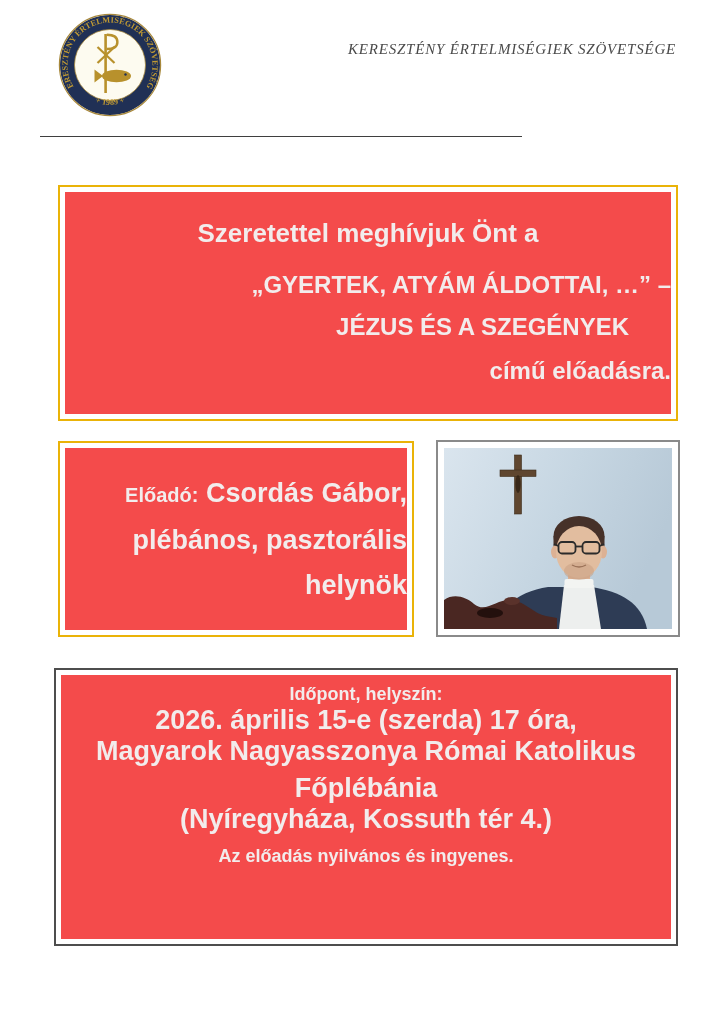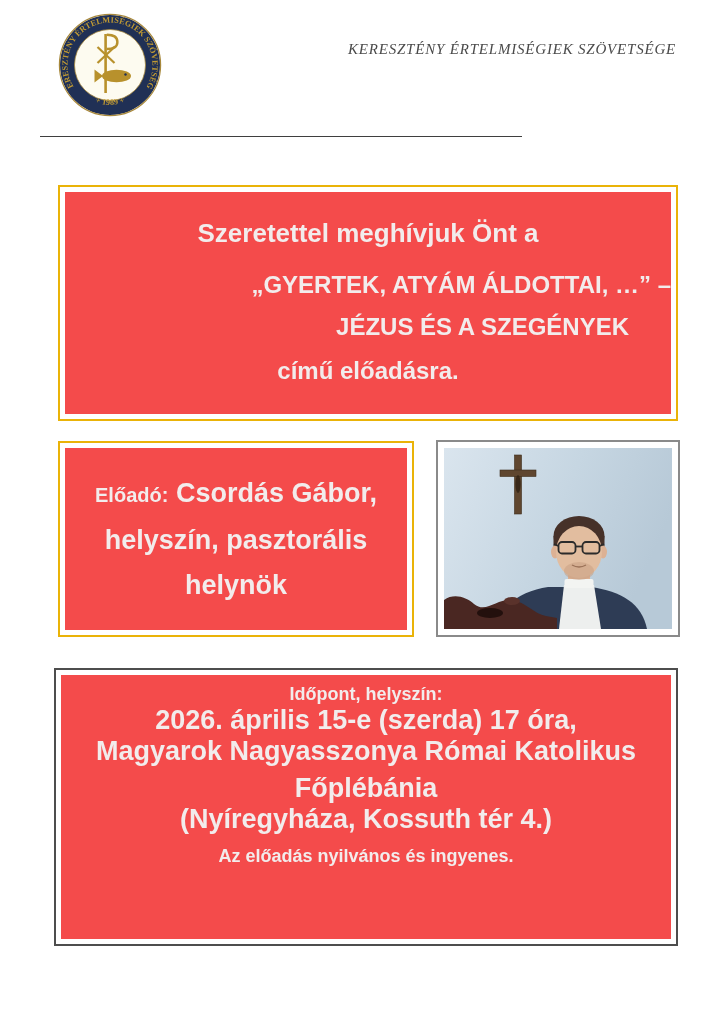--- a/index.html
+++ b/index.html
@@ -41,26 +41,26 @@
     background:#f44b4b;
     color:#f2ecec;
     font-weight:bold;
     box-sizing:border-box;
   }
 
   .box1 { left:58px; top:185px; width:620px; height:236px; }
   .box1 .l1 { font-size:26px; text-align:center; padding-top:26px; }
   .box1 .l2 { font-size:24px; text-align:right;  padding-left:4px; margin-top:22px; }
   .box1 .l3 { font-size:24px; text-align:right; padding-right:42px; margin-top:14px; }
-  .box1 .l4 { font-size:24px; text-align:center; margin-top:16px; }
+  .box1 .l4 { font-size:24px; text-align:right; margin-top:16px; }
 
   .box2 { left:58px; top:441px; width:356px; height:196px; }
   .box2 .inner {
     display:flex; flex-direction:column;
-    justify-content:center; align-items:center;
+    justify-content:center; align-items:flex-end;
     text-align:center;
     font-size:27px; line-height:45px;
   }
   .box2 .small-label { font-size:20px; }
 
   .box3 { left:54px; top:668px; width:624px; height:278px; border-color:#4d4d4d; }
   .box3 .inner { text-align:center; }
   .box3 .small  { font-size:18px; }
   .box3 .big    { font-size:27px; }
   .box3 .head   { padding-top:9px; }
@@ -130,21 +130,21 @@
       <div class="l4">című előadásra.</div>
     </div>
   </section>
 
   <section class="redbox box2">
     <div class="inner">
       <div>
         <span class="small-label">Előadó:</span>
         <span>Csordás Gábor,</span>
       </div>
-      <div>helyszín, pasztorális</div>
+      <div>plébános, pasztorális</div>
       <div>helynök</div>
     </div>
   </section>
 
   <figure class="photo">
     <svg viewBox="0 0 228 181" xmlns="http://www.w3.org/2000/svg">
       <defs>
         <linearGradient id="wall" x1="0" y1="0" x2="1" y2="0.35">
           <stop offset="0" stop-color="#dae5ee"></stop>
           <stop offset="0.55" stop-color="#c6d6e2"></stop>

